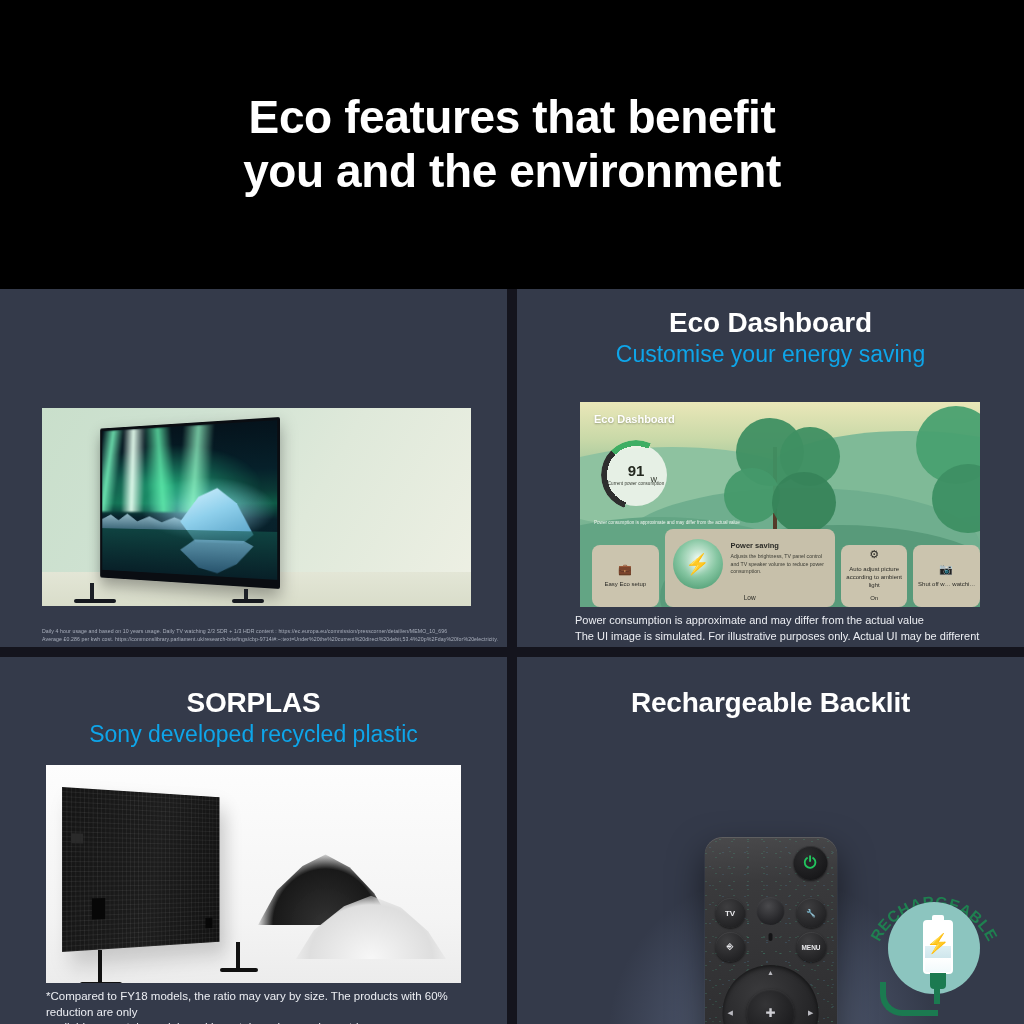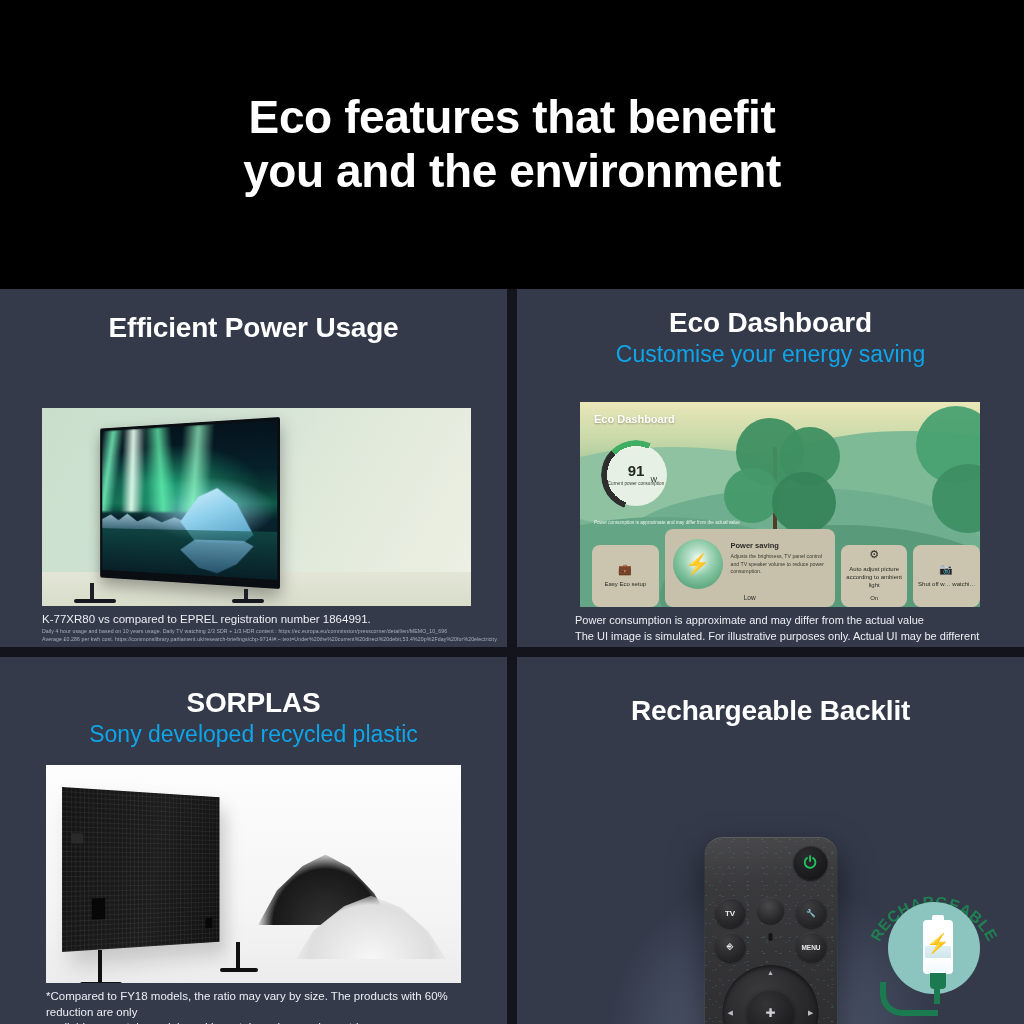--- a/index.html
+++ b/index.html
@@ -230,21 +230,21 @@
   }
   #panel-sorplas .cap-bottom { position: absolute; left: 46px; top: 332px; width: 430px; }
 
   
   #panel-remote { background: #343a4a; }
   #panel-remote .glow {
     position:absolute; left: 50%; top: 215px; transform: translateX(-50%);
     width: 330px; height: 330px; border-radius: 50%;
     background: radial-gradient(circle, rgba(190,205,235,.34) 0%, rgba(150,170,210,.16) 42%, rgba(52,58,74,0) 70%);
   }
-  #panel-remote .p-title { margin-top: 38px; position: relative; z-index: 3; }
+  #panel-remote .p-title { margin-top: 30px; position: relative; z-index: 3; }
   .remote {
     position: absolute; left: 50%; transform: translateX(-50%); top: 180px;
     width: 133px; height: 260px; border-radius: 18px;
     background:
       radial-gradient(circle at 18% 12%, rgba(60,110,90,.22) 0 1px, rgba(0,0,0,0) 1px),
       linear-gradient(175deg,#4a4a4c 0%,#3a3a3c 18%,#313133 60%,#2a2a2c 100%);
     box-shadow: 0 14px 34px rgba(0,0,0,.5), inset 0 1px 0 rgba(255,255,255,.12);
     z-index: 4;
     overflow: hidden;
   }
@@ -329,21 +329,20 @@
   <div class="header">
     <div class="header-title">
       <div>Eco features that benefit</div>
       <div>you and the environment</div>
     </div>
   </div>
 
   <div class="grid">
 
     <div class="panel" id="panel-power">
-      <div class="p-title">Efficient Power Usage</div>
 
       <div class="tvshot">
         <div class="floor"></div>
         <div class="tv-body">
           <div class="tv-panel">
             <div class="tv-screen">
               <div class="aurora"></div>
               <div class="icefield"></div>
               <div class="ice1"></div>
               <div class="water"></div>
@@ -351,21 +350,20 @@
             </div>
           </div>
           <div class="tv-stand-l"></div>
           <div class="tv-stand-r"></div>
           <div class="tv-foot-l"></div>
           <div class="tv-foot-r"></div>
         </div>
 
       </div>
 
-      <div class="caption-main cap1">K-77XR80 vs compared to EPREL registration number 1864991.</div>
       <div class="cap-tiny-wrap">
         <div class="caption-tiny">Daily 4 hour usage and based on 10 years usage. Daily TV watching 2/3 SDR + 1/3 HDR content : https://ec.europa.eu/commission/presscorner/detail/en/MEMO_10_696</div>
         <div class="caption-tiny">Average £0.286 per kwh cost. https://commonslibrary.parliament.uk/research-briefings/cbp-9714/#:~:text=Under%20the%20current%20direct%20debit,53.4%20p%2Fday%20for%20electricity.</div>
       </div>
     </div>
 
     <div class="panel" id="panel-dash">
       <div class="p-title">Eco Dashboard</div>
       <div class="p-sub">Customise your energy saving</div>
 

